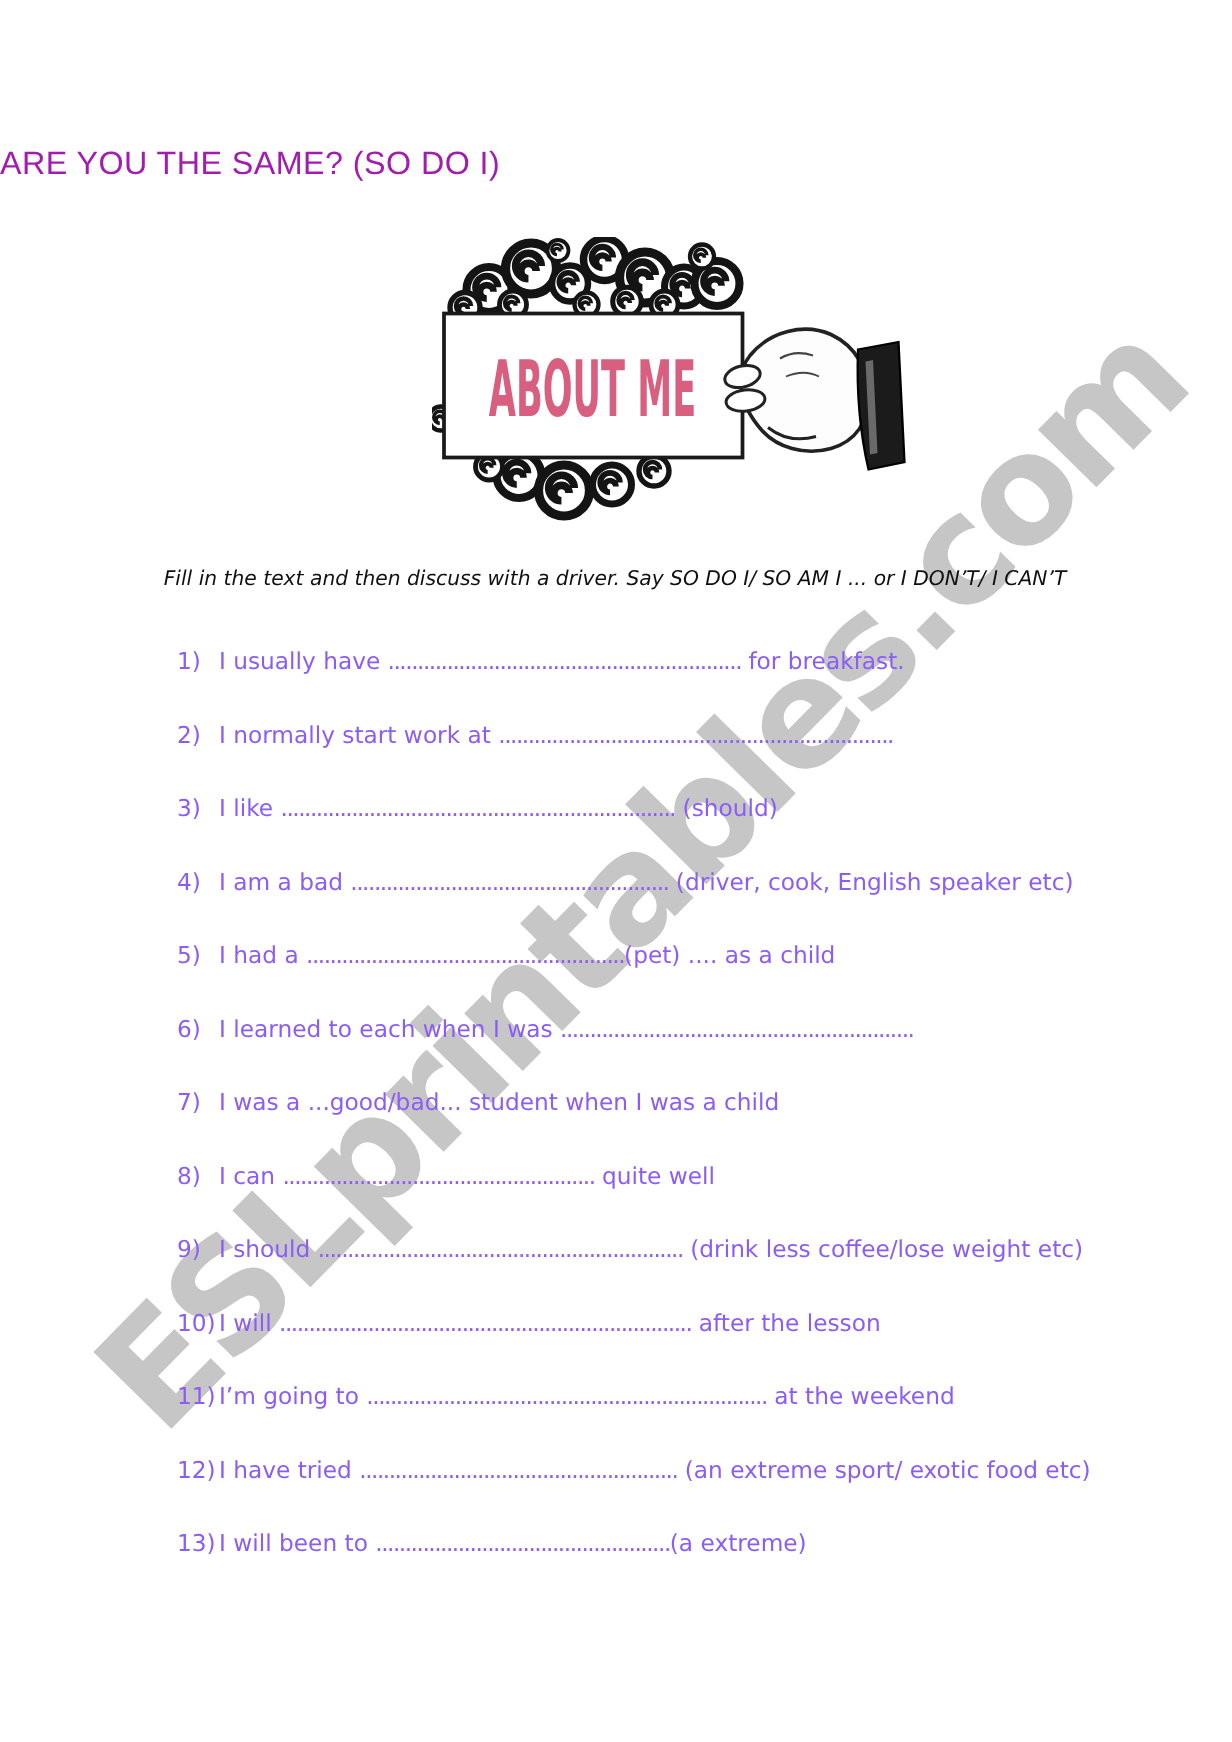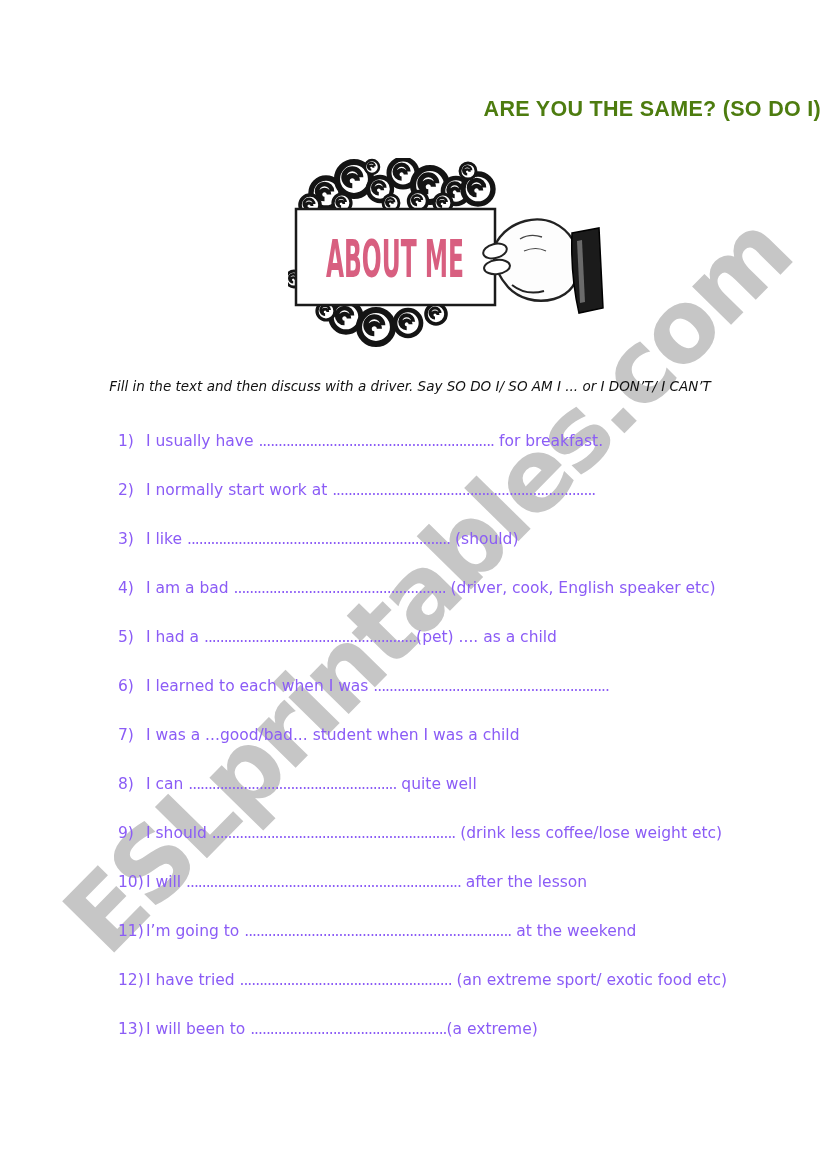--- a/index.html
+++ b/index.html
@@ -13,22 +13,22 @@
   .watermark{
     position:absolute;left:427px;top:585px;
     transform:translate(-50%,-50%) rotate(-45.5deg);
     font-size:100px;font-weight:bold;letter-spacing:-4px;
     color:#c6c6c6;white-space:nowrap;z-index:0;
     font-family:"DejaVu Sans",sans-serif;
   }
   .content{position:absolute;inset:0;z-index:1;}
   .title{
     position:absolute;top:97px;left:0;width:100%;margin:0;
-    text-align:right;font-size:21.5px;font-weight:bold;
-    color:#4d7c0f;letter-spacing:0.3px;
+    text-align:left;font-size:21.5px;font-weight:normal;
+    color:#a21caf;letter-spacing:0.3px;
     font-family:"Liberation Sans","DejaVu Sans",sans-serif;
   }
   .graphic{position:absolute;left:288px;top:158px;width:322px;height:200px;}
   .instructions{
     position:absolute;top:376px;left:80px;width:660px;
     text-align:center;font-style:italic;font-size:13.5px;line-height:20px;
     color:#101010;
   }
   .instructions b{font-weight:bold;}
   .items{

